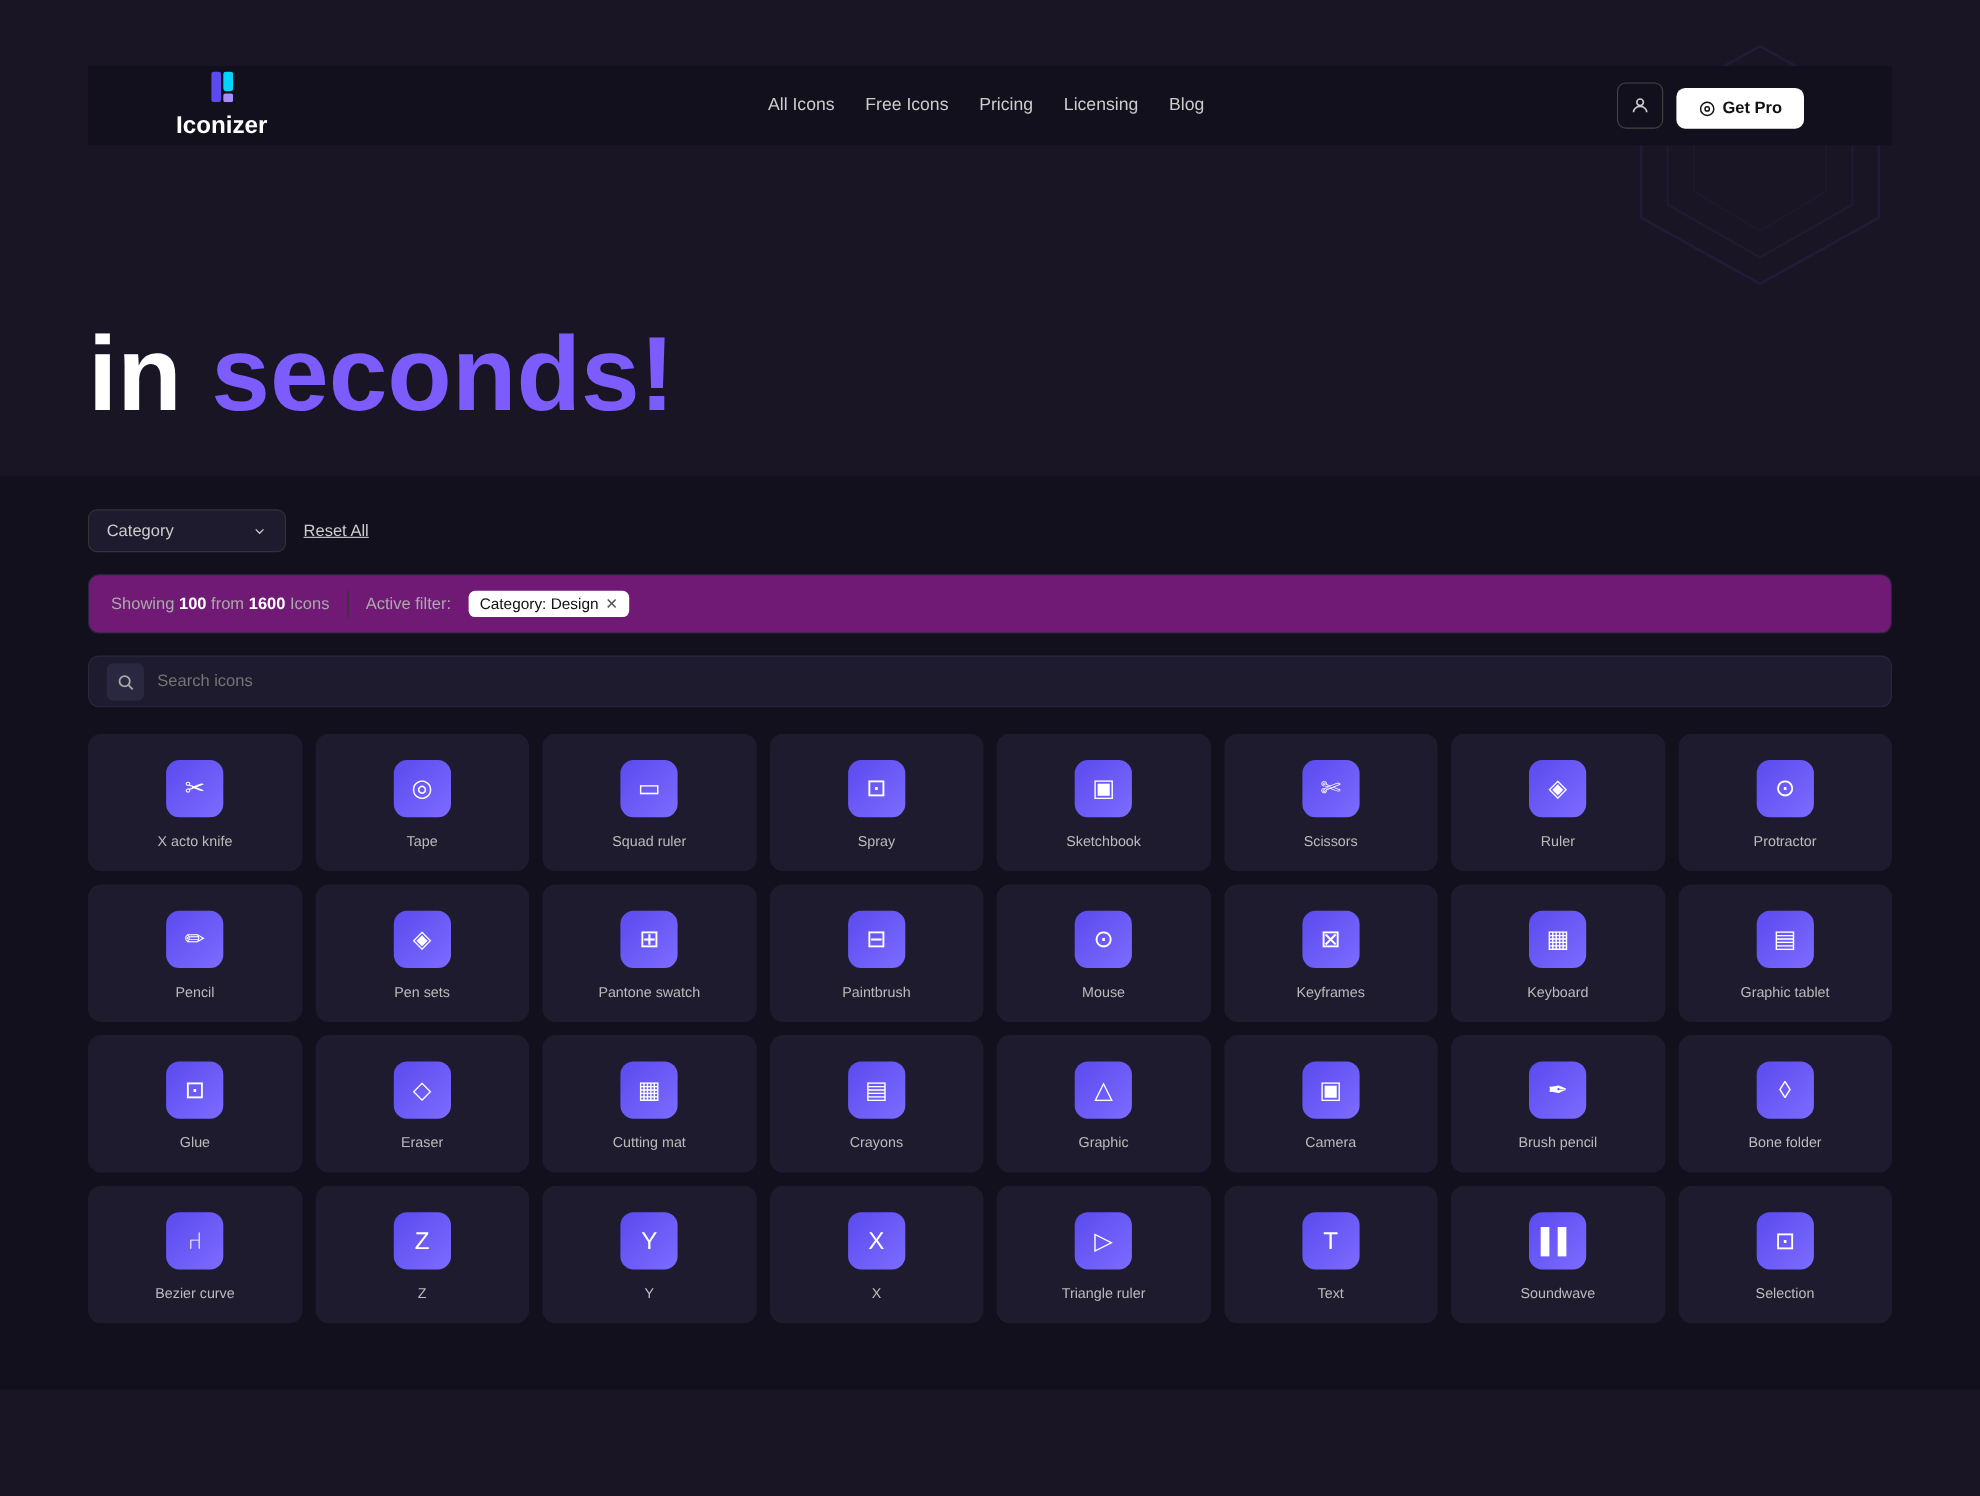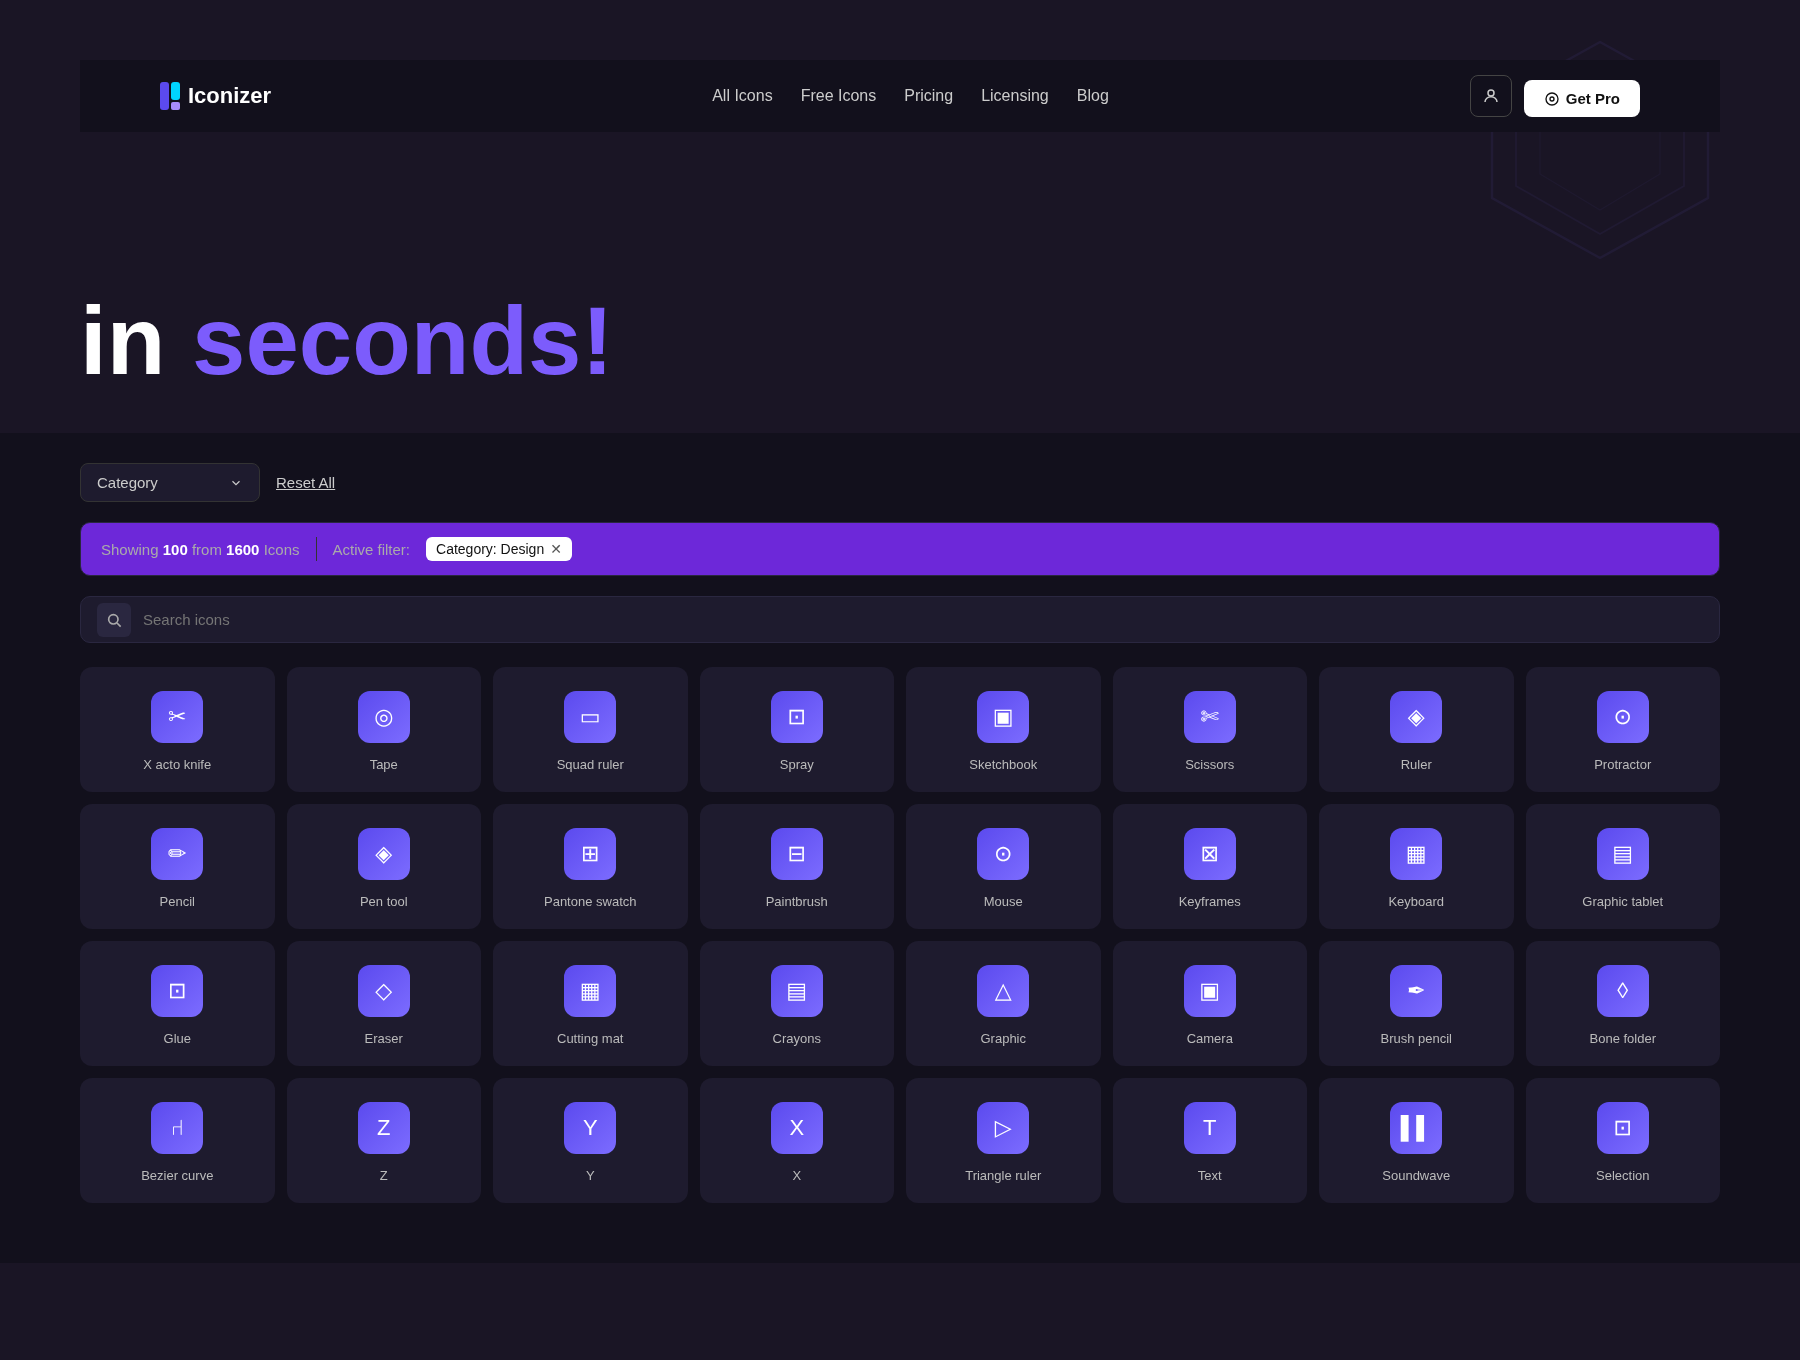--- a/index.html
+++ b/index.html
@@ -45,20 +45,21 @@
       position: relative;
     }
     .nav-logo {
       display: flex;
       align-items: center;
       gap: 8px;
       font-size: 22px;
       font-weight: 700;
       color: #fff;
       margin-right: 80px;
+      flex-direction: column;
     }
     .nav-logo-icon {
       width: 20px;
       height: 28px;
     }
     .nav-links {
       display: flex;
       gap: 28px;
       flex: 1;
       justify-content: center;
@@ -130,21 +131,21 @@
     }
     .reset-all {
       color: #ccc;
       font-size: 15px;
       cursor: pointer;
       text-decoration: underline;
     }
 
     
     .status-bar {
-      background: #6d28d9;
+      background: #701a75;
       border: 1.5px solid #2a2740;
       border-radius: 10px;
       padding: 14px 20px;
       display: flex;
       align-items: center;
       gap: 16px;
       margin-bottom: 20px;
       font-size: 15px;
       color: #aaa;
     }
@@ -361,21 +362,21 @@
       <div class="icon-card">
     <div class="icon-box">⊙</div>
     <span class="icon-label">Protractor</span>
   </div>
       <div class="icon-card">
     <div class="icon-box">✏</div>
     <span class="icon-label">Pencil</span>
   </div>
       <div class="icon-card">
     <div class="icon-box">◈</div>
-    <span class="icon-label">Pen tool</span>
+    <span class="icon-label">Pen sets</span>
   </div>
       <div class="icon-card">
     <div class="icon-box">⊞</div>
     <span class="icon-label">Pantone swatch</span>
   </div>
       <div class="icon-card">
     <div class="icon-box">⊟</div>
     <span class="icon-label">Paintbrush</span>
   </div>
       <div class="icon-card">

